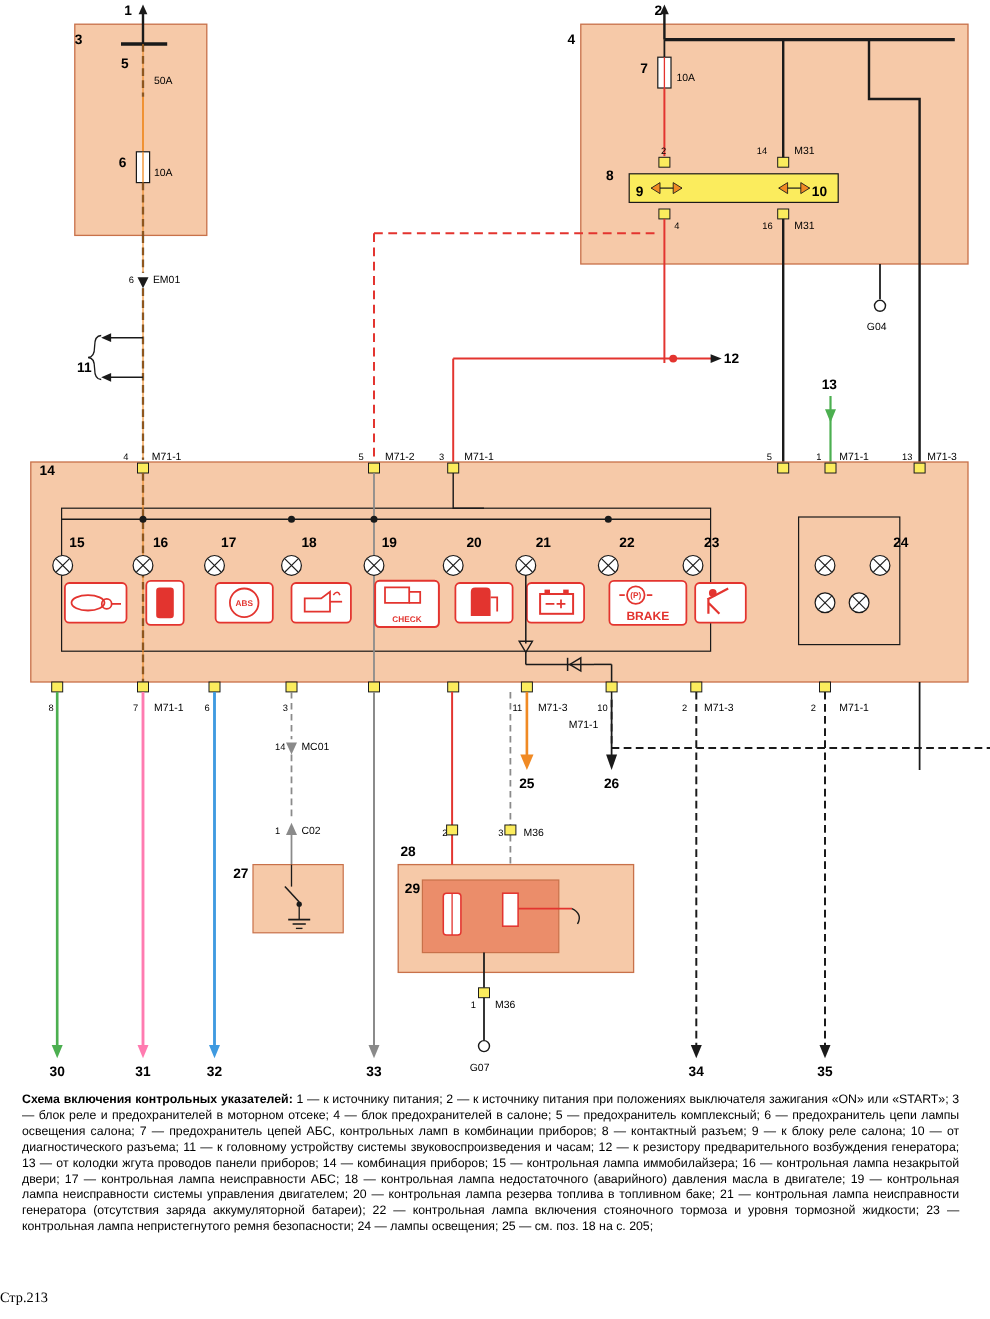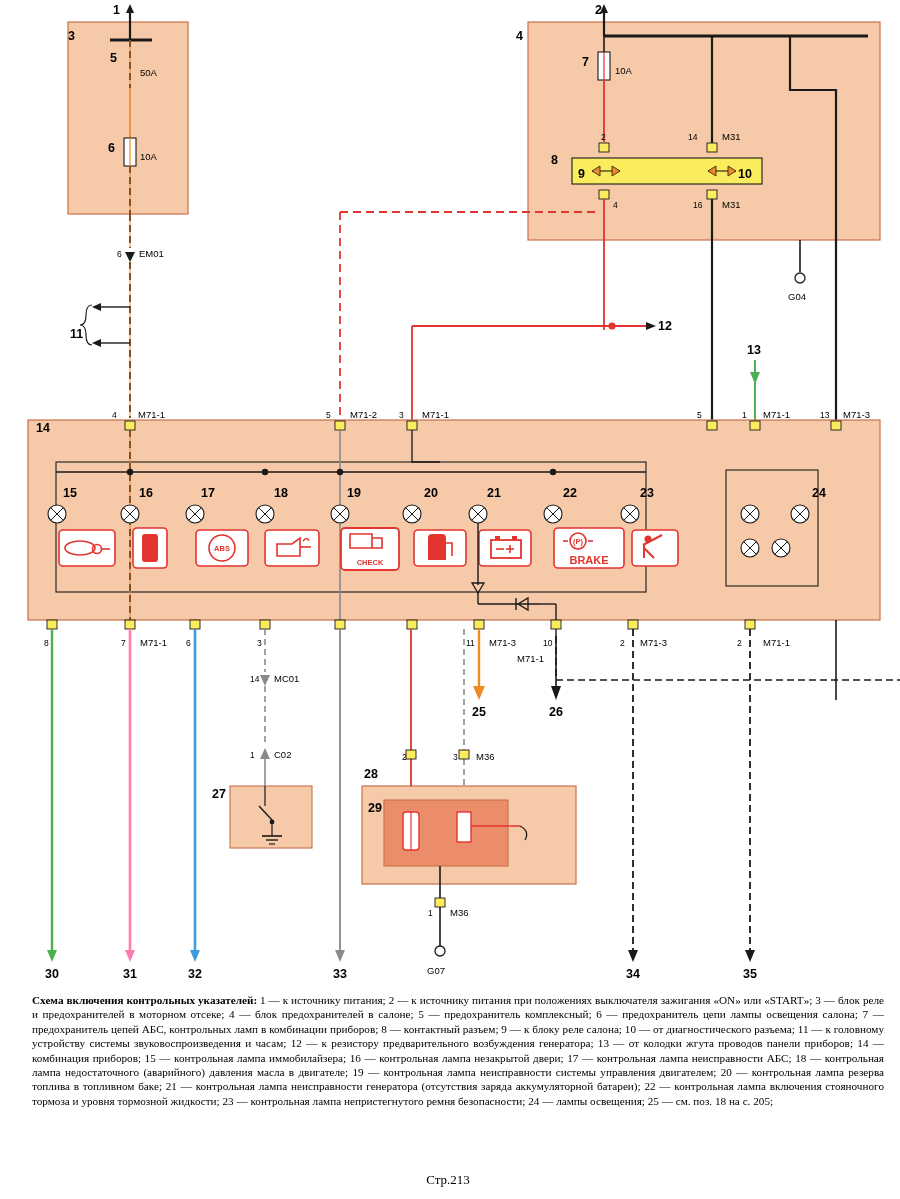--- a/index.html
+++ b/index.html
@@ -1,20 +1,20 @@
 <!DOCTYPE html>
 <html><head>
 <meta charset="utf-8">
 <style>
   html,body{margin:0;padding:0;background:#ffffff;}
   body{width:900px;height:1199px;position:relative;font-family:"Liberation Sans",sans-serif;overflow:hidden;}
   #diagram{position:absolute;left:0;top:0;width:900px;height:990px;}
-  .caption{position:absolute;left:32px;top:993px;width:852px;font-size:11.2px;line-height:1.285;color:#000;text-align:justify;font-family:Liberation Serif, serif;}
+  .caption{position:absolute;left:20px;top:993px;width:852px;font-size:11.2px;line-height:1.285;color:#000;text-align:justify;font-family:Liberation Sans, sans-serif;}
   .caption b{font-weight:bold;}
-  .pagenum{position:absolute;left:0;top:1172px;width:896px;text-align:center;font-size:13px;font-family:"Liberation Serif",serif;color:#000;}
+  .pagenum{position:absolute;left:0;top:1172px;width:896px;text-align:left;font-size:13px;font-family:"Liberation Serif",serif;color:#000;}
   svg{display:block;}
   text{font-family:"Liberation Sans",sans-serif;fill:#000;}
   .num{font-size:12.5px;font-weight:bold;}
   .lbl{font-size:9.5px;}
   .lblsm{font-size:8.5px;}
   .icon-txt{font-size:7.5px;font-weight:bold;fill:#e3342f;}
 </style>
 </head>
 <body>
 

